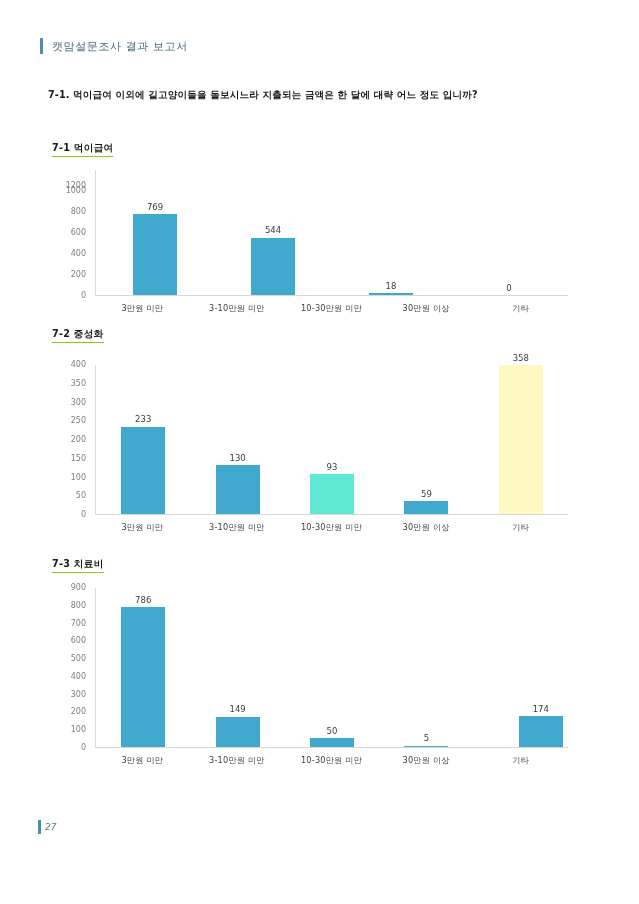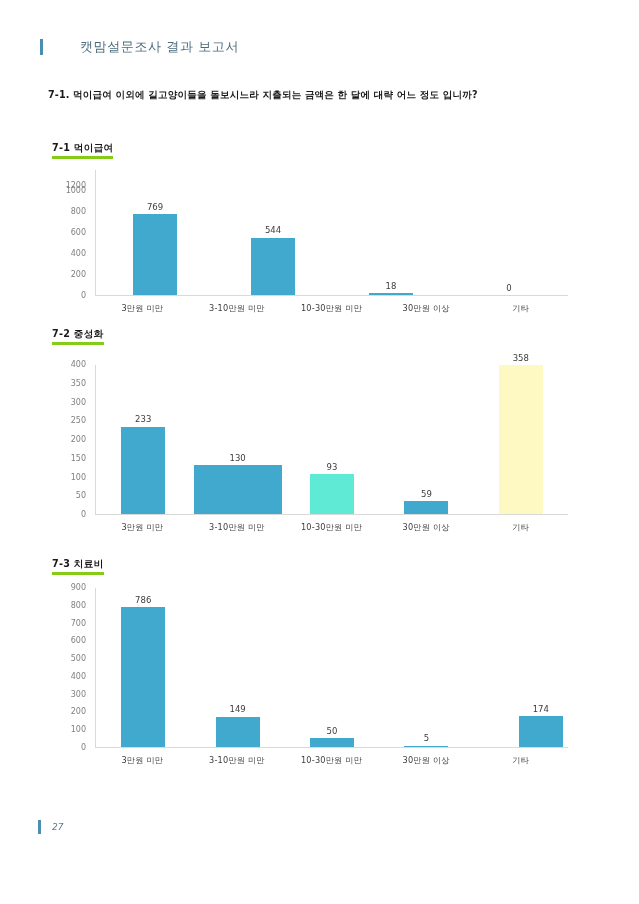--- a/index.html
+++ b/index.html
@@ -32,25 +32,24 @@
     align-items: center;
     gap: 9px;
   }
   .header-bar {
     width: 3px;
     height: 16px;
     background: #4a8fae;
     flex: none;
   }
   .header-title {
-    font-size: 13px;
+    font-size: 11px;
     letter-spacing: 0.6px;
     color: #4a6b7c;
     white-space: nowrap;
-    margin-left: 28px;
   }
 
   
   .question {
     position: absolute;
     left: 48px;
     top: 86px;
     width: 520px;
   }
   .question-line {
@@ -63,21 +62,21 @@
   }
 
   
   .section-label {
     position: absolute;
     left: 52px;
     font-size: 9.6px;
     font-weight: bold;
     color: #1a1a1a;
     letter-spacing: 0.3px;
-    border-bottom: 3px solid #84cc16;
+    border-bottom: 1px solid #84cc16;
     padding-bottom: 1px;
     display: inline-block;
     white-space: nowrap;
   }
   #label-1 { top: 142px; }
   #label-2 { top: 328px; }
   #label-3 { top: 558px; }
 
   
   .chart {
@@ -180,21 +179,21 @@
     white-space: nowrap;
   }
 
   
   .doc-footer {
     position: absolute;
     left: 38px;
     top: 820px;
     display: flex;
     align-items: center;
-    gap: 11px;
+    gap: 4px;
   }
   .footer-bar {
     width: 3px;
     height: 14px;
     background: #4a8fae;
     flex: none;
   }
   .page-number {
     font-size: 9px;
     color: #5b7d8d;
@@ -276,21 +275,21 @@
           <div class="ytick" style="top: 0px;">400</div>
         </div>
       <div class="plot">
         <div class="bars">
             <div class="bar-slot">
               <div class="bar" style="height: 87.375px; background: rgb(65, 169, 205);">
                 <div class="bar-value">233</div>
               </div>
             </div>
             <div class="bar-slot">
-              <div class="bar" style="height: 48.75px; background: rgb(65, 169, 205); padding-left: 44px;">
+              <div class="bar" style="height: 48.75px; background: rgb(65, 169, 205);">
                 <div class="bar-value">130</div>
               </div>
             </div>
             <div class="bar-slot">
               <div class="bar" style="height: 40px; background: #5eead4;">
                 <div class="bar-value">93</div>
               </div>
             </div>
             <div class="bar-slot">
               <div class="bar" style="height: 12.75px; background: rgb(65, 169, 205);">

